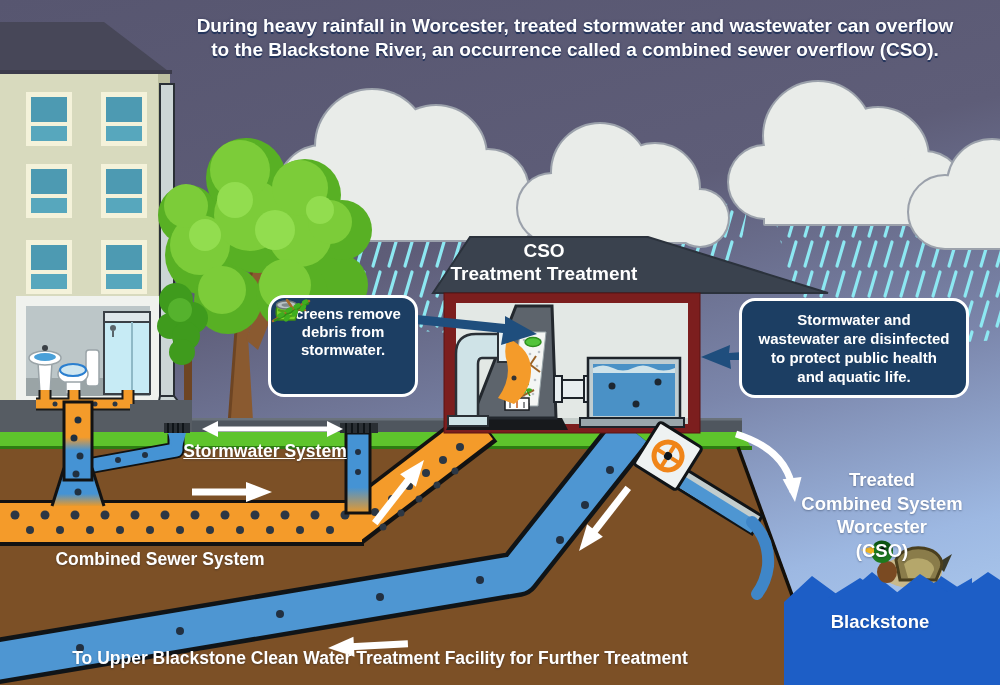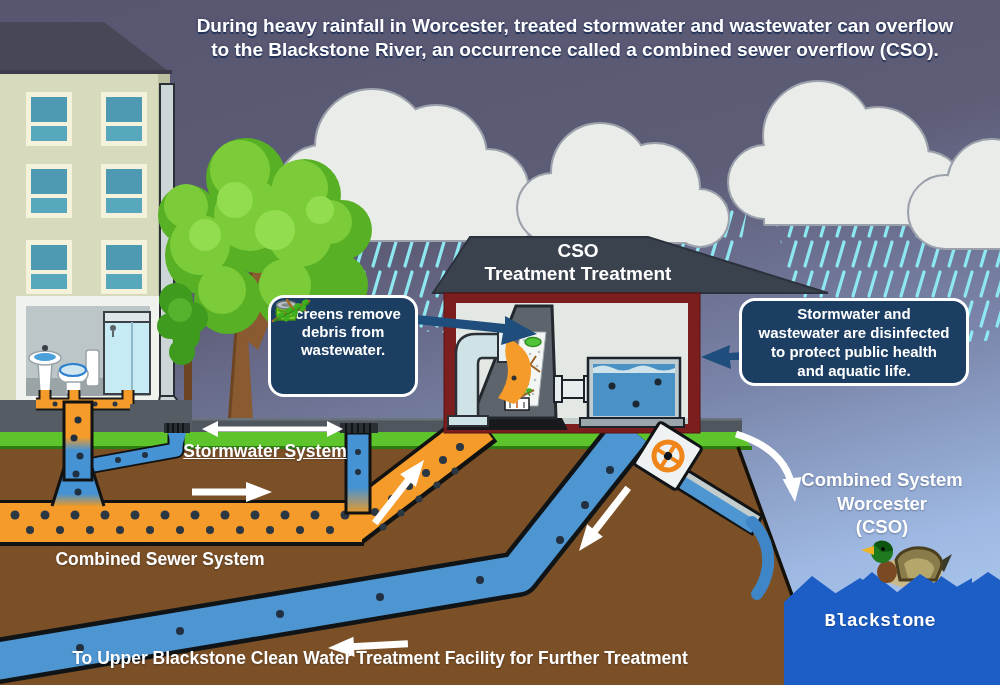--- a/index.html
+++ b/index.html
@@ -6,32 +6,32 @@
   .stage{
     position:relative;width:1000px;height:685px;overflow:hidden;
     font-family:"Liberation Sans",sans-serif;
     background:linear-gradient(165deg,#575670 0%,#5e5d78 38%,#7b86ab 62%,#9db8e2 82%,#b3d2f4 100%);
   }
   .stage svg{position:absolute;left:0;top:0;}
   .lbl{position:absolute;color:#fff;font-weight:bold;text-align:center;
        text-shadow:0 1px 2px rgba(10,20,40,.35);}
   .title{left:130px;top:14px;width:890px;font-size:19px;line-height:24px;
          text-shadow:0 2px 0 #24355c,0 0 3px rgba(20,30,70,.45);}
-  .roof-label{left:448px;top:239px;width:260px;font-size:19px;line-height:23px;text-shadow:none;}
+  .roof-label{left:414px;top:239px;width:260px;font-size:19px;line-height:23px;text-shadow:none;}
   .callout{position:absolute;background:#1c3e63;border:3px solid #fff;border-radius:16px;
            color:#fff;font-weight:bold;text-align:center;box-sizing:border-box;}
   .callout-left{left:268px;top:295px;width:150px;height:102px;font-size:15px;line-height:18px;padding-top:7px;}
-  .callout-right{left:739px;top:298px;width:230px;height:88px;font-size:15px;line-height:19px;
+  .callout-right{left:739px;top:298px;width:230px;height:100px;font-size:15px;line-height:19px;
                  display:flex;flex-direction:column;justify-content:center;}
   .icon-row{display:flex;justify-content:center;align-items:center;gap:6px;margin-top:3px;}
   .lbl-storm{left:150px;top:441px;width:230px;font-size:17.5px;text-decoration:underline;}
   .lbl-combined{left:30px;top:549px;width:260px;font-size:17.5px;}
   .lbl-bottom{left:30px;top:648px;width:700px;font-size:17.5px;text-align:center;}
   .lbl-treated{left:782px;top:468px;width:200px;font-size:18.5px;line-height:23.5px;}
-  .lbl-river{left:790px;top:610px;width:180px;font-size:18.5px;line-height:23px;font-family:Liberation Mono, monospace;}
+  .lbl-river{left:790px;top:610px;width:180px;font-size:18.5px;line-height:23px;}
 </style>
 </head>
 <body>
 
 <div class="stage">
 
 <svg width="1000" height="685" viewBox="0 0 1000 685">
   <defs>
     <pattern id="rain" width="16" height="30" patternUnits="userSpaceOnUse">
       <line x1="12" y1="2" x2="5" y2="26" stroke="#8de8f2" stroke-width="3.2" stroke-linecap="round"></line>
@@ -515,21 +515,21 @@
 </div>
 
 <div class="lbl roof-label">
   <div>CSO</div>
   <div>Treatment Treatment</div>
 </div>
 
 <div class="callout callout-left">
   <div>Screens remove</div>
   <div>debris from</div>
-  <div>wastewater.</div>
+  <div>stormwater.</div>
   <div class="icon-row">
     <svg width="34" height="26" viewBox="0 0 34 26">
       <path d="M6 8 Q4 16 7 22 L24 22 Q27 15 25 8 Z" fill="#7ad32b" stroke="#3f8f12" stroke-width="1.5"></path>
       <path d="M7 12 q8 3 17 0 M7 17 q8 3 17 0" stroke="#4f9f1b" stroke-width="2" fill="none"></path>
       <ellipse cx="15.5" cy="7" rx="10" ry="4" fill="#b9c2c4" stroke="#6d7678" stroke-width="1.5"></ellipse>
       <ellipse cx="15.5" cy="7" rx="5" ry="1.8" fill="#7e8a8c"></ellipse>
     </svg>
     <svg width="40" height="26" viewBox="0 0 40 26">
       <path d="M2 23 L22 11 L38 3 M22 11 L16 2 M22 11 L34 12" stroke="#a66a28" stroke-width="2.6" fill="none" stroke-linecap="round"></path>
     </svg>
@@ -553,20 +553,21 @@
   <div>wastewater are disinfected</div>
   <div>to protect public health</div>
   <div>and aquatic life.</div>
 </div>
 
 <div class="lbl lbl-storm">Stormwater System</div>
 <div class="lbl lbl-combined">Combined Sewer System</div>
 <div class="lbl lbl-bottom">To Upper Blackstone Clean Water Treatment Facility for Further Treatment</div>
 
 <div class="lbl lbl-treated">
+  <div>Treated</div>
   <div>Combined System</div>
   <div>Worcester</div>
   <div>(CSO)</div>
 </div>
 
 <div class="lbl lbl-river">
   <div>Blackstone</div>
 </div>
 
 </div>

